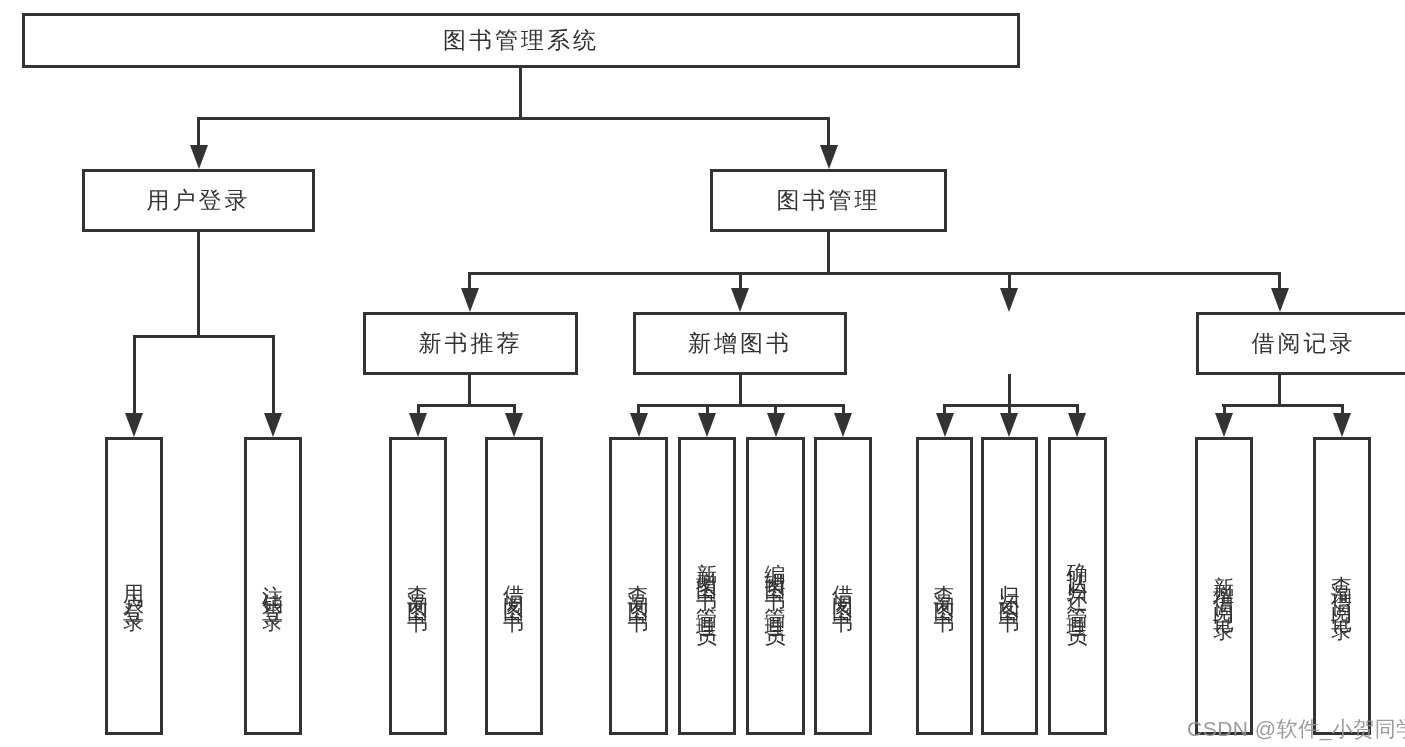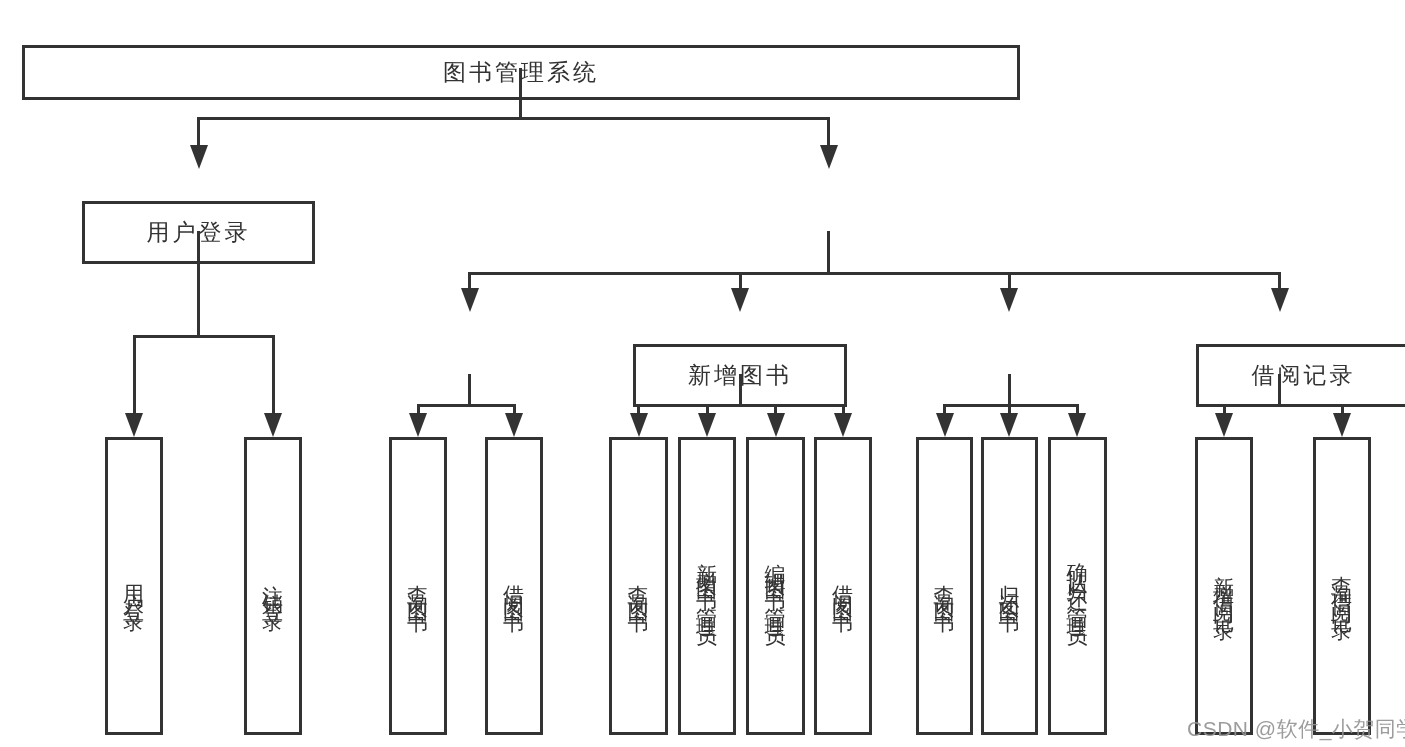--- a/index.html
+++ b/index.html
@@ -4,21 +4,21 @@
 <style>
   html,body{margin:0;padding:0;background:#ffffff;}
   .canvas{
     position:relative;width:1405px;height:747px;background:#ffffff;overflow:hidden;
     font-family:"Liberation Sans","DejaVu Sans",sans-serif;color:#333333;
   }
   
   .box{
     position:absolute;box-sizing:border-box;border:3px solid #333333;background:#ffffff;
     display:flex;align-items:center;justify-content:center;
-    font-size:23px;letter-spacing:3px;color:#333333;white-space:nowrap;margin-top:32px;
+    font-size:23px;letter-spacing:3px;color:#333333;white-space:nowrap;
   }
   
   .vbox{
     position:absolute;box-sizing:border-box;border:3px solid #333333;background:#ffffff;
     display:flex;align-items:center;justify-content:center;
     top:437px;height:298px;
   }
   .vbox span{
     writing-mode:vertical-rl;-webkit-writing-mode:vertical-rl;text-orientation:mixed;
     font-size:21px;letter-spacing:9px;color:#333333;line-height:1;
@@ -48,39 +48,45 @@
   <div class="ln" style="left:519px;top:68px;width:3px;height:52px"></div>
   <div class="ln" style="left:197px;top:117px;width:633px;height:3px"></div>
   <div class="ln" style="left:197px;top:117px;width:3px;height:31px"></div>
   <div class="ar" style="left:190px;top:145px"></div>
   <div class="ln" style="left:827px;top:117px;width:3px;height:31px"></div>
   <div class="ar" style="left:820px;top:145px"></div>
 
   <div class="box" style="left:82px;top:169px;width:233px;height:63px">
     <span>用户登录</span>
   </div>
+  <div class="box" style="left:710px;top:169px;width:237px;height:63px">
+    <span>图书管理</span>
+  </div>
 
   <div class="ln" style="left:197px;top:231px;width:3px;height:107px"></div>
   <div class="ln" style="left:133px;top:335px;width:142px;height:3px"></div>
   <div class="ln" style="left:133px;top:335px;width:3px;height:80px"></div>
   <div class="ar" style="left:125px;top:413px"></div>
   <div class="ln" style="left:272px;top:335px;width:3px;height:80px"></div>
   <div class="ar" style="left:264px;top:413px"></div>
 
   <div class="ln" style="left:827px;top:231px;width:3px;height:44px"></div>
   <div class="ln" style="left:468px;top:272px;width:813px;height:3px"></div>
   <div class="ln" style="left:468px;top:272px;width:3px;height:19px"></div>
   <div class="ar" style="left:461px;top:288px"></div>
   <div class="ln" style="left:739px;top:272px;width:3px;height:19px"></div>
   <div class="ar" style="left:731px;top:288px"></div>
   <div class="ln" style="left:1008px;top:272px;width:3px;height:19px"></div>
   <div class="ar" style="left:1000px;top:288px"></div>
   <div class="ln" style="left:1278px;top:272px;width:3px;height:19px"></div>
   <div class="ar" style="left:1271px;top:288px"></div>
 
+  <div class="box" style="left:363px;top:312px;width:215px;height:63px">
+    <span>新书推荐</span>
+  </div>
   <div class="box" style="left:633px;top:312px;width:214px;height:63px">
     <span>新增图书</span>
   </div>
   <div class="box" style="left:1196px;top:312px;width:215px;height:63px">
     <span>借阅记录</span>
   </div>
 
   <div class="ln" style="left:468px;top:374px;width:3px;height:33px"></div>
   <div class="ln" style="left:417px;top:404px;width:99px;height:3px"></div>
   <div class="ln" style="left:417px;top:404px;width:3px;height:12px"></div>

